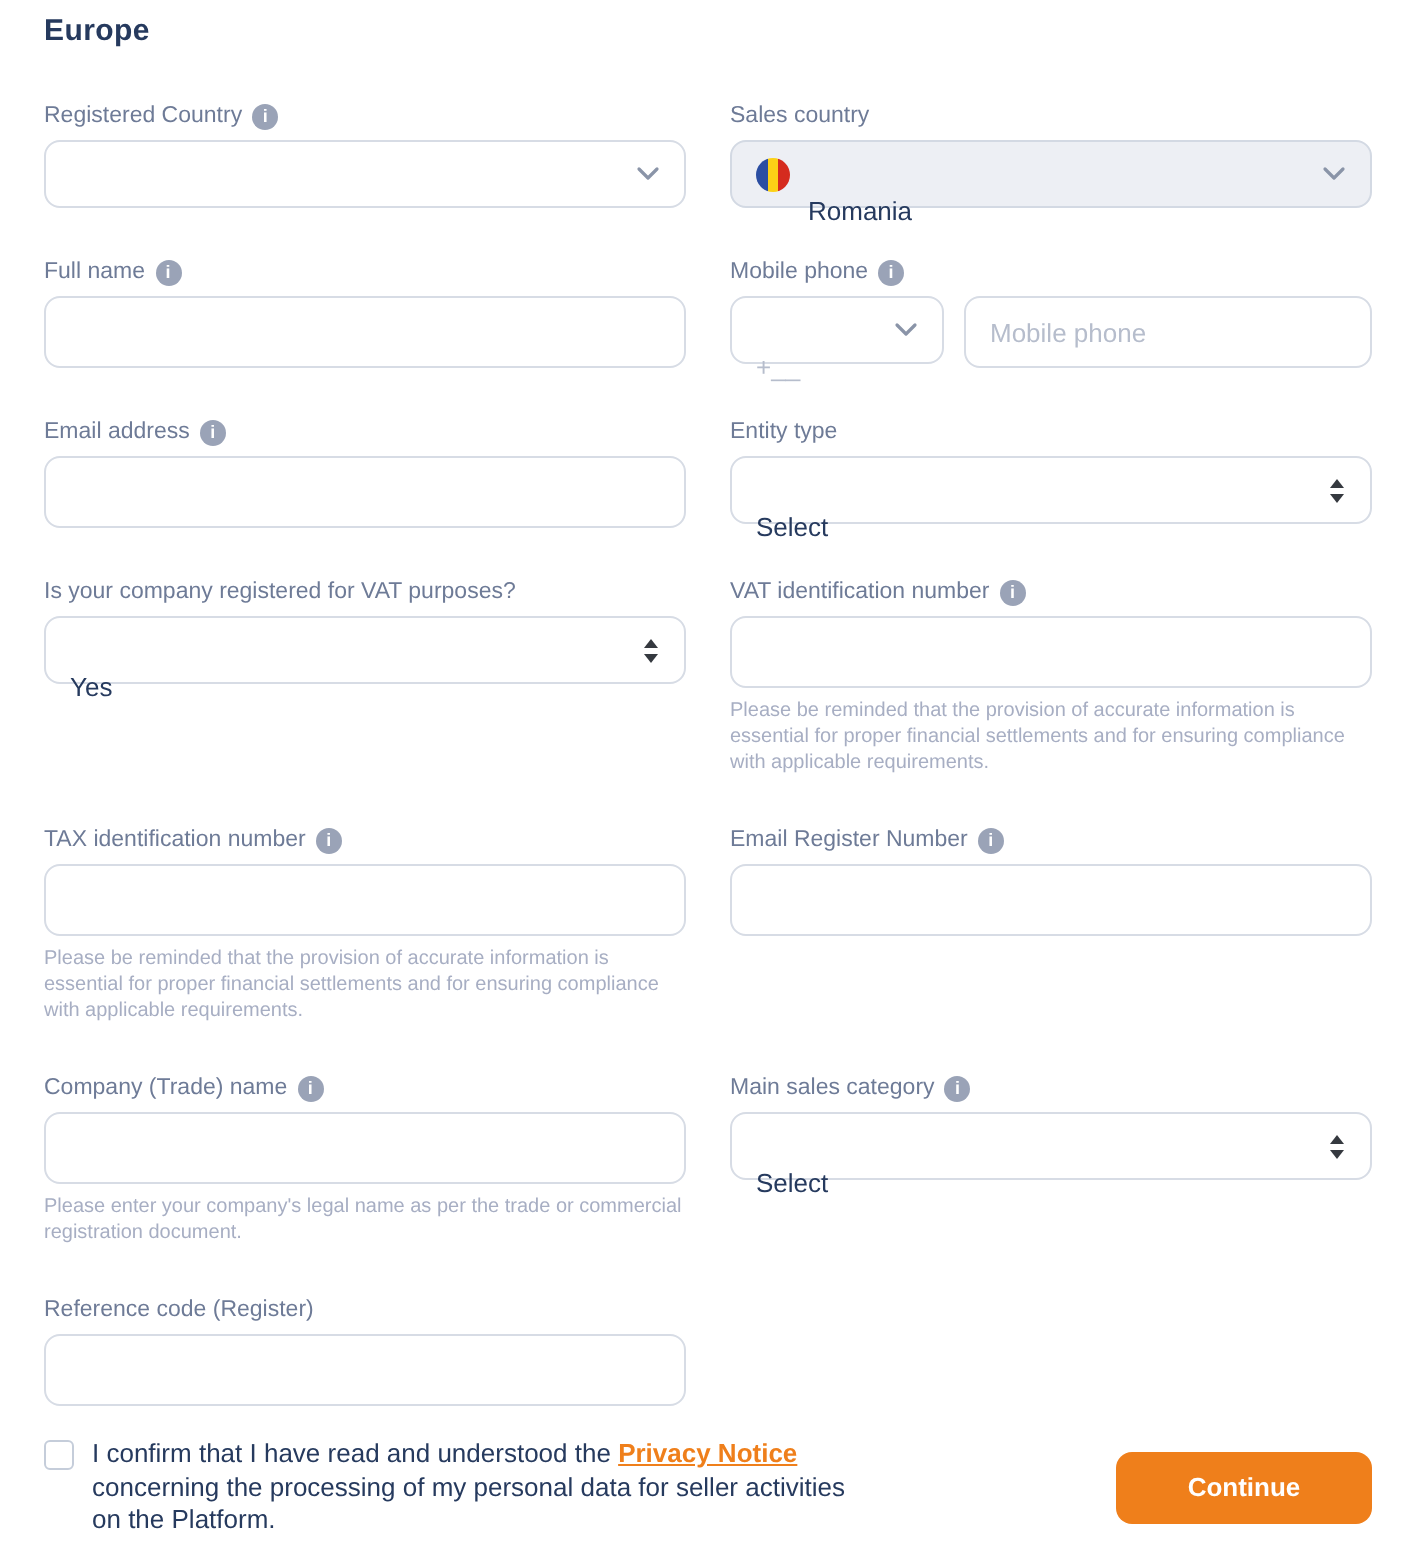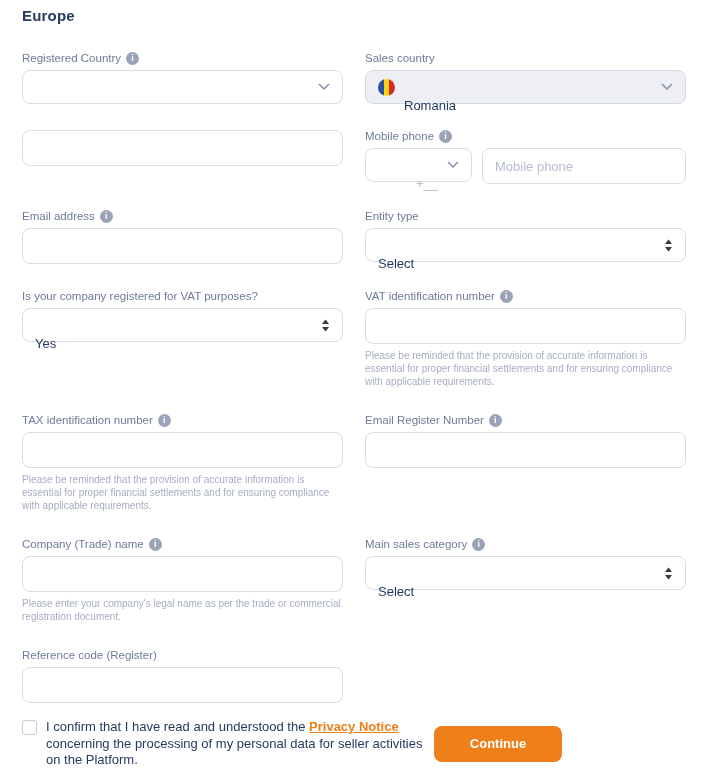--- a/index.html
+++ b/index.html
@@ -49,41 +49,41 @@
   input.box{
     height:36px;padding:0 12px;font-size:13px;color:var(--text-dark);outline:none;
     font-family:"Liberation Sans","DejaVu Sans",sans-serif;
   }
   input.box::placeholder{color:var(--placeholder);}
   .dropdown{
     height:34px;display:flex;align-items:center;gap:9px;
     padding:0 12px;font-size:13px;color:var(--text-dark);cursor:pointer;
   }
   .dropdown .value{flex:1;margin-top:36px;}
-  .dropdown .value.placeholder{color:var(--placeholder);text-align:right;}
+  .dropdown .value.placeholder{color:var(--placeholder);}
   .dropdown.muted{background:var(--muted-bg);border-color:#d3d9e3;}
   .chevron{flex:0 0 auto;display:flex;align-items:center;}
   .updown{flex:0 0 auto;display:flex;align-items:center;}
   .flag{
     width:17px;height:17px;border-radius:50%;flex:0 0 17px;overflow:hidden;
     display:flex;
   }
   .flag i{display:block;height:100%;flex:1;}
   .flag .b{background:var(--flag-blue);}
   .flag .y{background:var(--flag-yellow);}
   .flag .r{background:var(--flag-red);}
   .phone-row{display:flex;gap:10px;}
   .phone-prefix{width:107px;flex:0 0 107px;}
   .phone-input{flex:1;}
   .helper{
     font-size:10px;line-height:13px;font-weight:normal;color:var(--helper);
     margin-top:5px;
   }
   .footer{
-    display:flex;align-items:center;
+    display:flex;align-items:center;justify-content:space-between;
     padding:16px 21px 0 22px;
   }
   .consent{display:flex;gap:9px;max-width:412px;}
   .checkbox{
     appearance:none;-webkit-appearance:none;
     width:15px;height:15px;flex:0 0 15px;margin-top:1px;
     border:1px solid #c5cdda;border-radius:3px;background:#fff;cursor:pointer;
   }
   .consent-text{font-size:13px;line-height:16.5px;color:var(--text-dark);}
   .privacy-link{
@@ -131,20 +131,24 @@
       <span class="value">Romania</span>
       <span class="chevron">
         <svg width="12" height="8" viewBox="0 0 12 8">
             <path d="M1.5 1.5 L6 6 L10.5 1.5" fill="none" stroke="#8a94a8" stroke-width="1.6" stroke-linecap="round" stroke-linejoin="round"></path>
           </svg>
       </span>
     </div>
   </div>
 
   <div class="field">
+    <div class="field-label">
+      <span>Full name</span>
+      <span class="info"></span>
+    </div>
     <input class="box" type="text" value="" style="">
   </div>
 
   <div class="field">
     <div class="field-label">
       <span>Mobile phone</span>
       <span class="info"></span>
     </div>
     <div class="phone-row">
       <div class="box dropdown phone-prefix">

